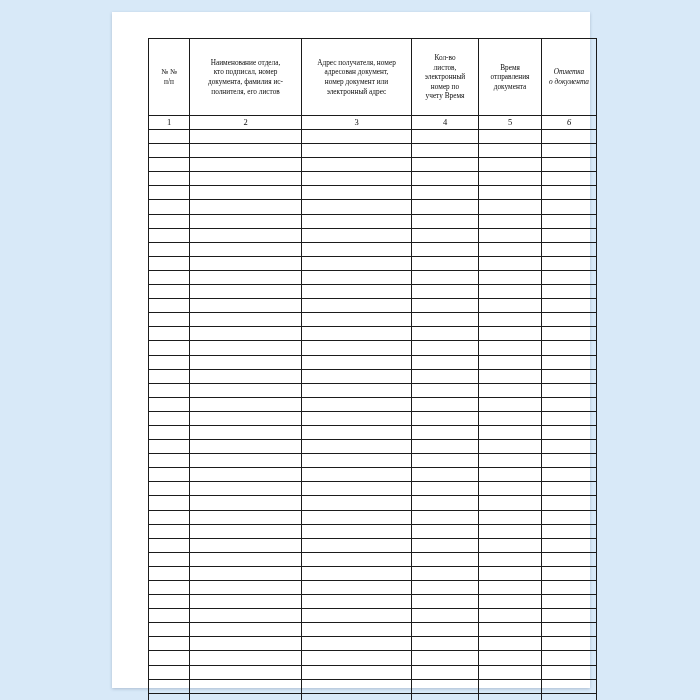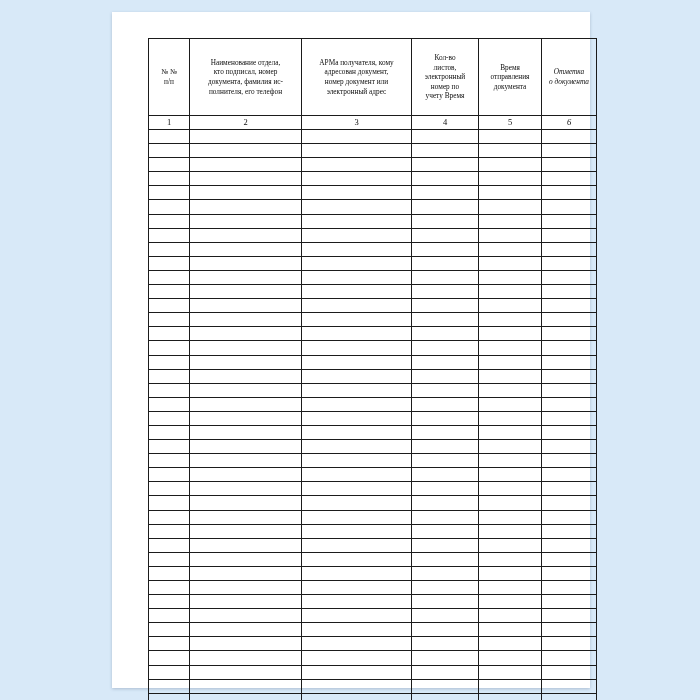--- a/index.html
+++ b/index.html
@@ -84,24 +84,24 @@
         <thead>
           <tr>
             <th class="head-cell c1">
               <span>№ №</span>
               <span>п/п</span>
             </th>
             <th class="head-cell c2">
               <span>Наименование отдела,</span>
               <span>кто подписал, номер</span>
               <span>документа, фамилия ис-</span>
-              <span>полнителя, его телефон</span>
+              <span>полнителя, его листов</span>
             </th>
             <th class="head-cell c3">
-              <span>АРМа получателя, кому</span>
+              <span>Адрес получателя, номер</span>
               <span>адресован документ,</span>
               <span>номер документ или</span>
               <span>электронный адрес</span>
             </th>
             <th class="head-cell c4">
               <span>Кол-во</span>
               <span>листов,</span>
               <span>электронный</span>
               <span>номер по</span>
               <span>учету Время</span>

